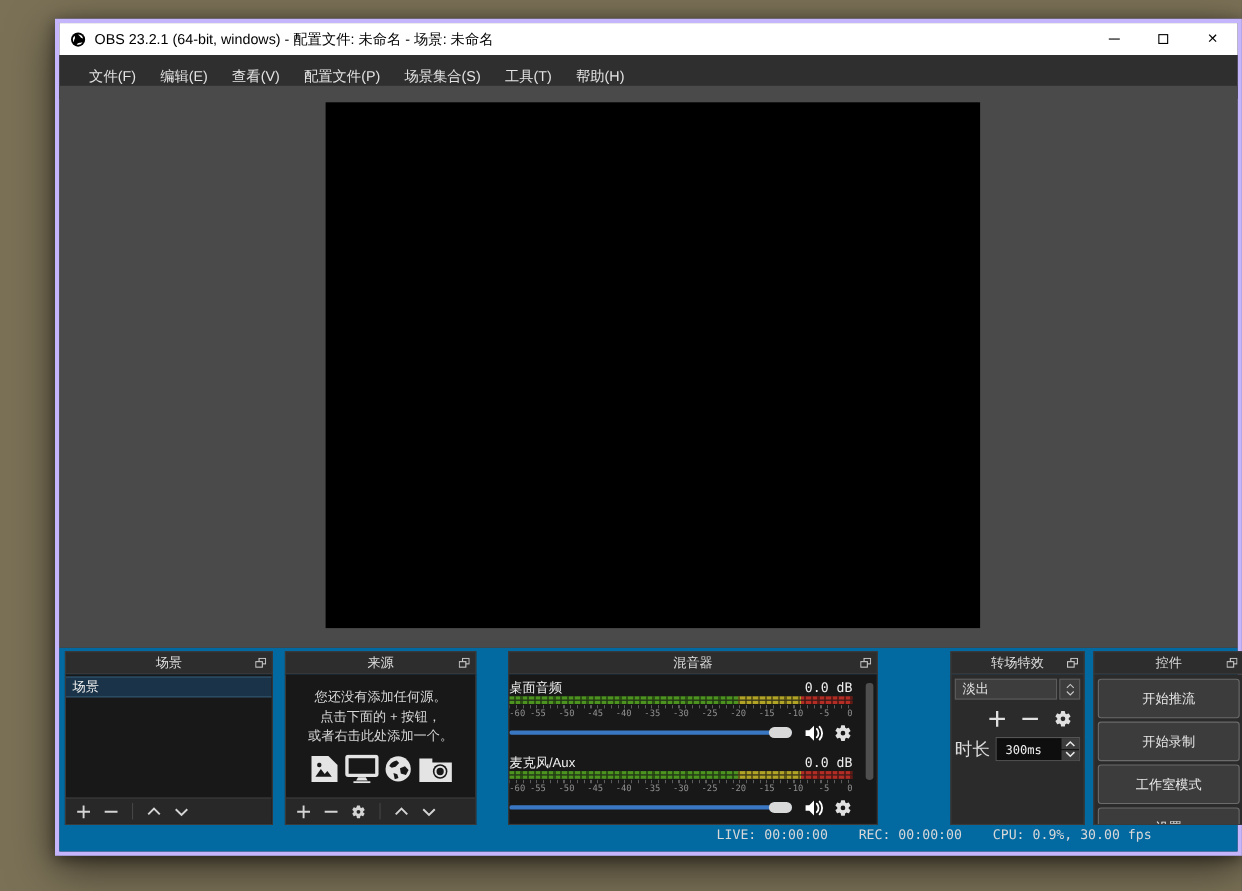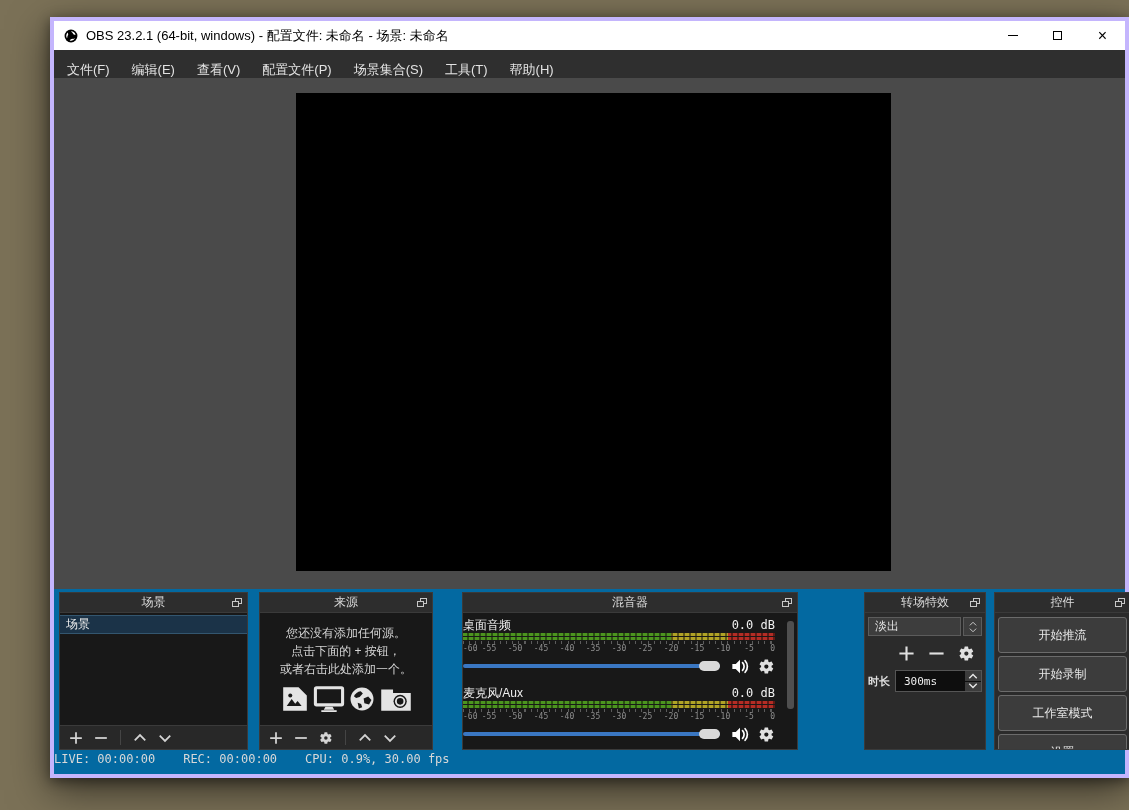--- a/index.html
+++ b/index.html
@@ -23,21 +23,21 @@
   .titlebar .logo { width:14px; height:14px; margin:0 8px 0 10px; flex:0 0 auto; }
   .title-text { white-space:nowrap; }
   .winbtns { margin-left:auto; display:flex; height:100%; }
   .winbtn { width:45px; height:100%; display:flex; align-items:center; justify-content:center; }
   .glyph-min { width:10px; height:1px; background:#000; }
   .glyph-max { width:9px; height:9px; border:1px solid #000; }
   .glyph-close { font-size:16px; line-height:1; color:#000; font-weight:400; }
   
   .menubar {
     position:absolute; left:0; top:29px; right:0; height:40px; background:#2f2f2f;
-    display:flex; align-items:center; color:#e3e3e3; font-size:13px; padding-left:2px;
+    display:flex; align-items:center; color:#e3e3e3; font-size:13px; padding-left:16px;
   }
   .menu-item { padding:0 11px; height:100%; display:flex; align-items:center; }
   
   .preview { position:absolute; left:0; top:57px; right:0; height:511px; background:#4a4a4a; }
   .canvas { position:absolute; left:242px; top:15px; width:595px; height:478px; background:#000; }
   
   .dock { position:absolute; left:0; top:568px; right:0; bottom:0; background:#0369a1; }
   .panel { position:absolute; top:3px; height:158px; display:flex; flex-direction:column; }
   .p-scenes      { left:5px;   width:189px; }
   .p-sources     { left:205px; width:174px; }
@@ -105,37 +105,37 @@
     flex:1; height:19px; background:#3d3d3d; border:1px solid #5c5c5c;
     font-size:12px; color:#e3e3e3; display:flex; align-items:center; padding-left:6px;
   }
   .combo-spin {
     width:19px; height:19px; background:#3d3d3d; border:1px solid #5c5c5c;
     display:flex; flex-direction:column; align-items:center; justify-content:center; gap:2px;
   }
   .trans-tools { display:flex; justify-content:flex-end; align-items:center; gap:13px; margin-top:9px; padding-right:7px; }
   .trans-tools .tool-ic { width:17px; height:17px; }
   .dur-row { display:flex; align-items:center; gap:5px; margin-top:8px; }
-  .dur-label { font-size:11px; color:#dcdcdc; flex:0 0 auto;font-weight:bold; }
+  .dur-label { font-size:16px; color:#dcdcdc; flex:0 0 auto; }
   .spinbox { flex:1; height:22px; background:#0e0e0e; border:1px solid #555; display:flex; align-items:center; }
   .spin-value { flex:1; font-family:"DejaVu Sans Mono",monospace; font-size:11px; color:#efefef; padding-left:8px; }
   .spin-arrows { width:16px; height:100%; display:flex; flex-direction:column; }
   .spin-arrows span { flex:1; background:#3c3c3c; display:flex; align-items:center; justify-content:center; }
   .spin-arrows span + span { margin-top:1px; }
   
   .controls-body { padding:4px 3px; }
   .ctl-btn {
     display:block; width:100%; height:36px; margin-bottom:3px;
     background:#3c3c3c; border:1px solid #6b6b6b; border-radius:3px;
     color:#e8e8e8; font-size:12px; font-family:inherit; text-align:center; line-height:16px;
   }
   
   .statusbar {
     position:absolute; left:0; right:0; bottom:0; height:30px;
-    display:flex; align-items:center; justify-content:flex-start; gap:28px; padding-right:78px;
+    display:flex; align-items:center; justify-content:flex-end; gap:28px; padding-right:78px;
     font-family:"DejaVu Sans Mono",monospace; font-size:12px; color:#d8d8d8;
   }
 </style>
 </head>
 <body>
 
 <div class="window">
 
   <div class="titlebar">
     <svg class="logo" viewBox="0 0 24 24">

